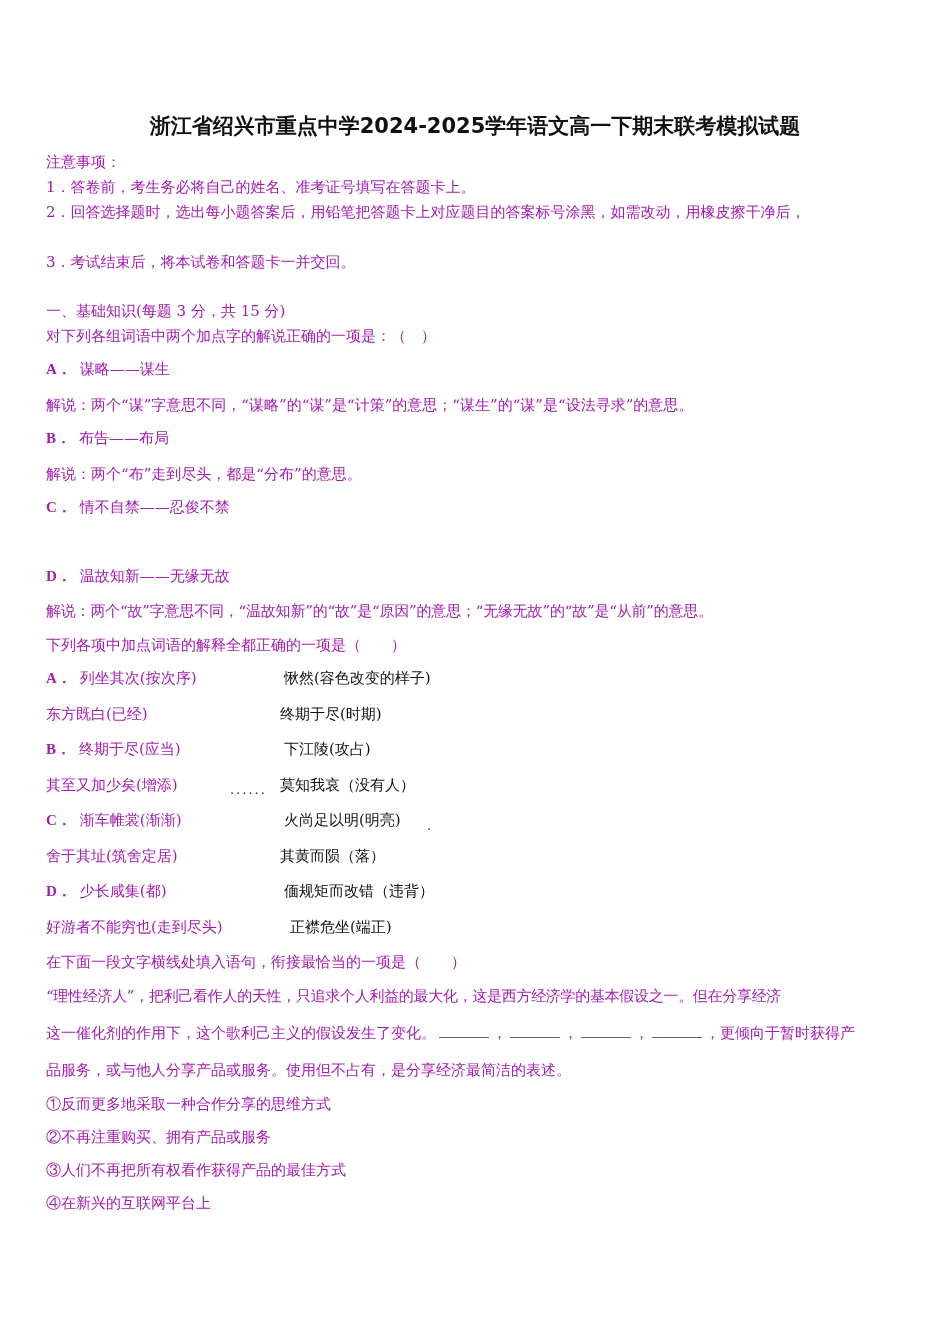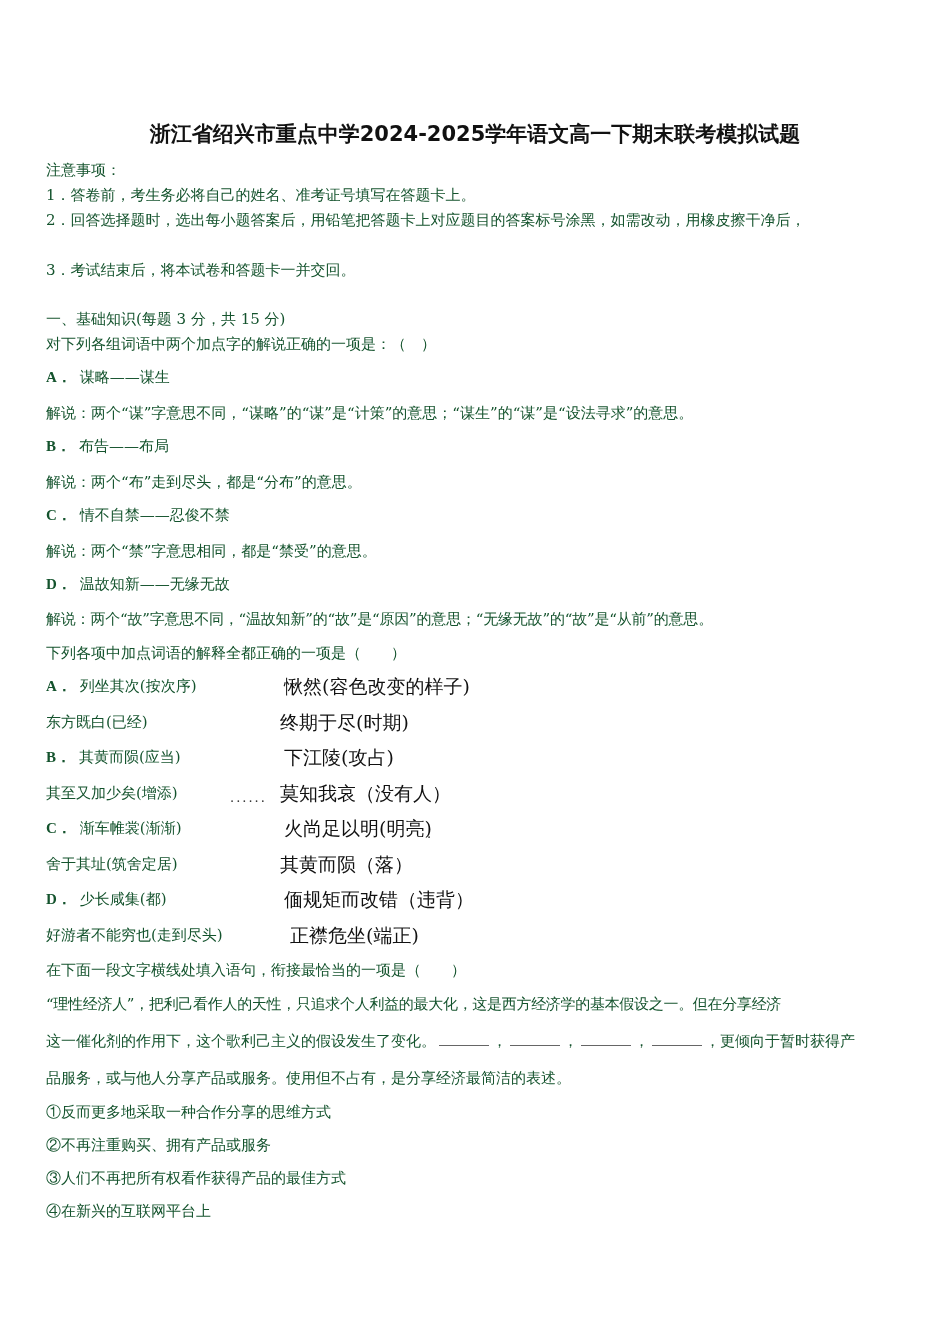--- a/index.html
+++ b/index.html
@@ -11,21 +11,21 @@
       width: 950px;
       height: 1344px;
       position: relative;
       overflow: hidden;
       color: #111111;
       font-family: "DejaVu Serif", "Liberation Serif", serif;
       font-size: 15px;
     }
     .page {
       position: absolute;
-      left: 0; top: 8px;
+      left: 0; top: 0;
       width: 950px;
       height: 1108px;
     }
     .title {
       position: absolute;
       left: 0;
       width: 950px;
       top: 112px;
       text-align: center;
       font-family: "DejaVu Sans", "Liberation Sans", sans-serif;
@@ -33,31 +33,31 @@
       font-size: 21px;
       letter-spacing: 0px;
       color: #111;
     }
     .line {
       position: absolute;
       left: 46px;
       white-space: nowrap;
       font-size: 15px;
       line-height: 20px;
-      color: #14532d;
+      color: #a21caf;
     }
     .opt-letter {
       font-family: "Liberation Serif", "DejaVu Serif", serif;
       font-weight: bold;
       margin-right: 8px;
     }
     .col2 {
       position: absolute;
       white-space: nowrap;
-      font-size: 19px;
+      font-size: 15px;
       line-height: 20px;
     }
     .blank {
       display: inline-block;
       width: 50px;
       border-bottom: 1px solid #666;
       height: 14px;
       vertical-align: baseline;
       margin: 0 3px;
     }
@@ -98,39 +98,38 @@
   <div class="line" style="top:395px">解说：两个“谋”字意思不同，“谋略”的“谋”是“计策”的意思；“谋生”的“谋”是“设法寻求”的意思。</div>
 
   <div class="line" style="top:428px">
     <span class="opt-letter">B．</span><span>布告——布局</span>
   </div>
   <div class="line" style="top:464px">解说：两个“布”走到尽头，都是“分布”的意思。</div>
 
   <div class="line" style="top:497px">
     <span class="opt-letter">C．</span><span>情不自禁——忍俊不禁</span>
   </div>
-  <div class="line" style="top:533px">解说：两个“禁”字意思相同，都是“禁受”的意思。</div>
 
   <div class="line" style="top:566px">
     <span class="opt-letter">D．</span><span>温故知新——无缘无故</span>
   </div>
   <div class="line" style="top:635px">下列各项中加点词语的解释全都正确的一项是（　　）</div>
 
   <div class="line" style="top:601px; letter-spacing:-0.2px">解说：两个“故”字意思不同，“温故知新”的“故”是“原因”的意思；“无缘无故”的“故”是“从前”的意思。</div>
 
   <div class="line" style="top:668px">
     <span class="opt-letter">A．</span><span>列坐其次(按次序)</span>
   </div>
   <div class="col2" style="left:284px; top:668px">愀然(容色改变的样子)</div>
 
   <div class="line" style="top:704px">东方既白(已经)</div>
   <div class="col2" style="left:280px; top:704px">终期于尽(时期)</div>
 
   <div class="line" style="top:739px">
-    <span class="opt-letter">B．</span><span>其黄而陨(应当)</span>
+    <span class="opt-letter">B．</span><span>终期于尽(应当)</span>
   </div>
   <div class="col2" style="left:284px; top:739px">下江陵(攻占)</div>
 
   <div class="line" style="top:775px">其至又加少矣(增添)</div>
   <div class="leader">......</div>
   <div class="col2" style="left:280px; top:775px">莫知我哀（没有人）</div>
 
   <div class="line" style="top:810px">
     <span class="opt-letter">C．</span><span>渐车帷裳(渐渐)</span>
   </div>

